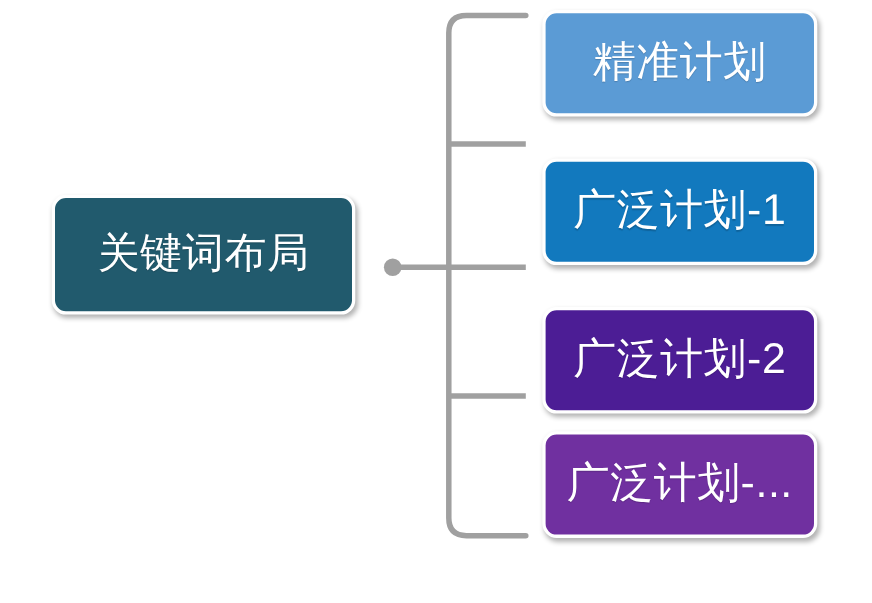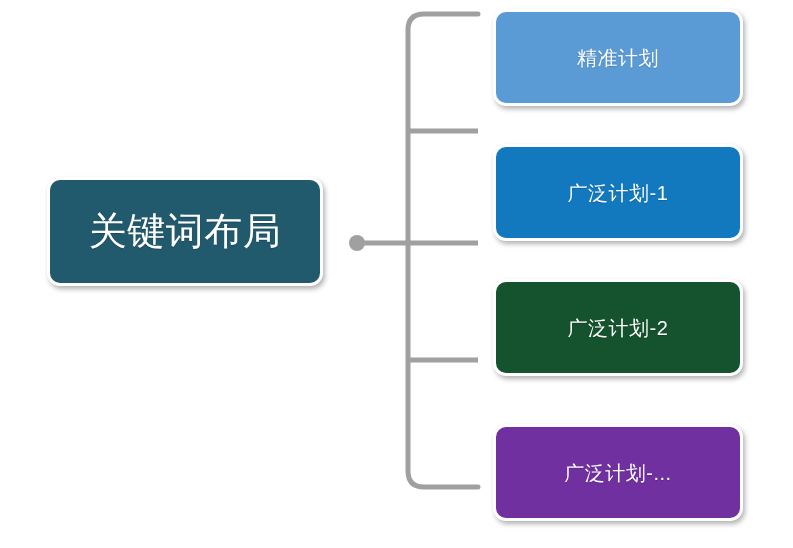--- a/index.html
+++ b/index.html
@@ -36,21 +36,21 @@
     border-radius: 13px;
     border: 3px solid #ffffff;
     display: flex;
     align-items: center;
     justify-content: center;
     box-shadow: 2px 3px 5px rgba(0,0,0,0.30);
     color: #ffffff;
     overflow: hidden;
   }
   .node .node-label {
-    font-size: 20px;
+    font-size: 39px;
     line-height: 1.1;
     letter-spacing: 0.5px;
     white-space: nowrap;
     color: #ffffff;
     text-shadow: 0 1px 1px rgba(0,0,0,0.18);
   }
 
   
   #node-root {
     left: 47px;
@@ -64,21 +64,21 @@
 
   
   .branch-node {
     left: 493px;
     width: 250px;
     height: 97px;
   }
   #node-branch-0 { top: 9px; }
   #node-branch-1 { top: 144px; }
   #node-branch-2 { top: 279px; }
-  #node-branch-3 { top: 424px; align-items: center; }
+  #node-branch-3 { top: 392px; align-items: center; }
 </style>
 </head>
 <body>
 
 <div id="canvas">
 
   <svg id="connectors" viewBox="0 0 793 548" width="793" height="548" xmlns="http://www.w3.org/2000/svg">
 
     <path d="M 478 14 L 424 14 Q 408 14 408 30 L 408 471 Q 408 487 424 487 L 478 487" fill="none" stroke="#A0A0A0" stroke-width="5" stroke-linecap="round"></path>
 
@@ -96,21 +96,21 @@
   </div>
 
   <div class="node branch-node" id="node-branch-0" style="background: rgb(91, 155, 213); color: rgb(255, 255, 255);">
     <span class="node-label">精准计划</span>
   </div>
 
   <div class="node branch-node" id="node-branch-1" style="background: rgb(18, 121, 190); color: rgb(255, 255, 255);">
     <span class="node-label">广泛计划-1</span>
   </div>
 
-  <div class="node branch-node" id="node-branch-2" style="background: #14532d; color: rgb(255, 255, 255);">
+  <div class="node branch-node" id="node-branch-2" style="background: #4c1d95; color: rgb(255, 255, 255);">
     <span class="node-label">广泛计划-2</span>
   </div>
 
   <div class="node branch-node" id="node-branch-3" style="background: rgb(112, 48, 160); color: rgb(255, 255, 255);">
     <span class="node-label">广泛计划-...</span>
   </div>
 
 </div>
 
 </body></html>

